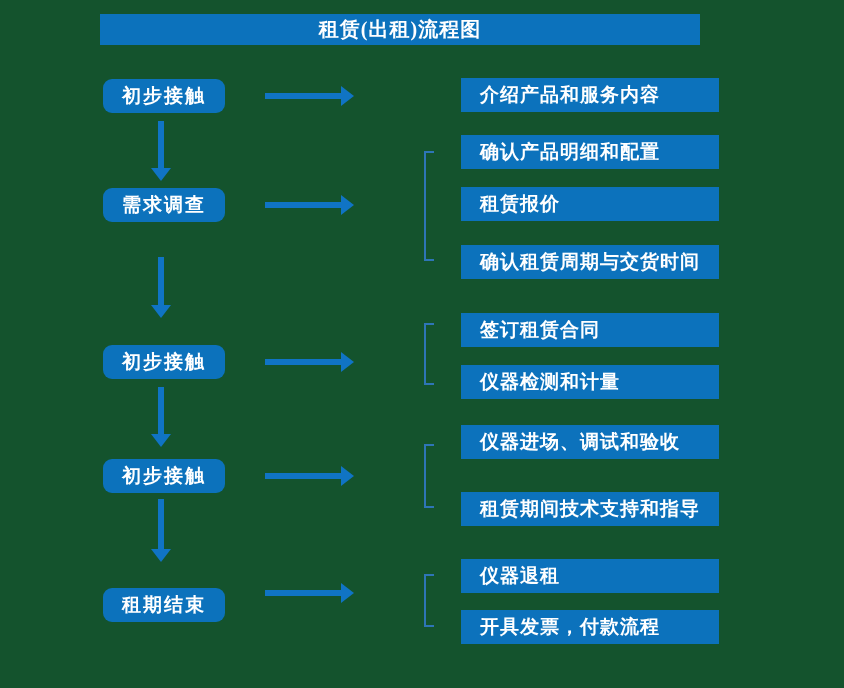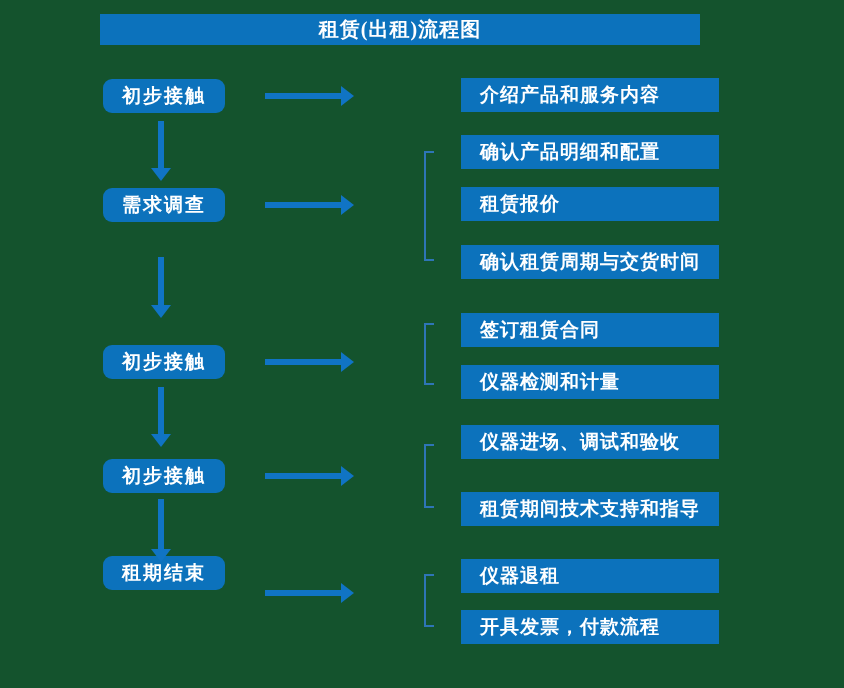--- a/index.html
+++ b/index.html
@@ -19,21 +19,21 @@
     font-size:20px;letter-spacing:1px;
     display:flex;align-items:center;justify-content:center;
   }
   .lbox{
     position:absolute;left:103px;width:122px;height:34px;
     background:var(--box-blue);
     color:var(--text-white);
     font-size:19px;letter-spacing:2px;
     display:flex;align-items:center;justify-content:center;border-radius:9px;
   }
-  .l1{top:79px}.l2{top:188px}.l3{top:345px}.l4{top:459px}.l5{top:556px}
+  .l1{top:79px}.l2{top:188px}.l3{top:345px}.l4{top:459px}.l5{top:588px}
   .rbox{
     position:absolute;left:461px;width:258px;height:34px;
     background:var(--box-blue);
     color:var(--text-white);
     font-size:19px;letter-spacing:1px;
     box-sizing:border-box;padding-left:19px;
     display:flex;align-items:center;
   }
   .r1{top:78px}.r2{top:135px}.r3{top:187px}.r4{top:245px}.r5{top:313px}
   .r6{top:365px}.r7{top:425px}.r8{top:492px}.r9{top:559px}.r10{top:610px}

